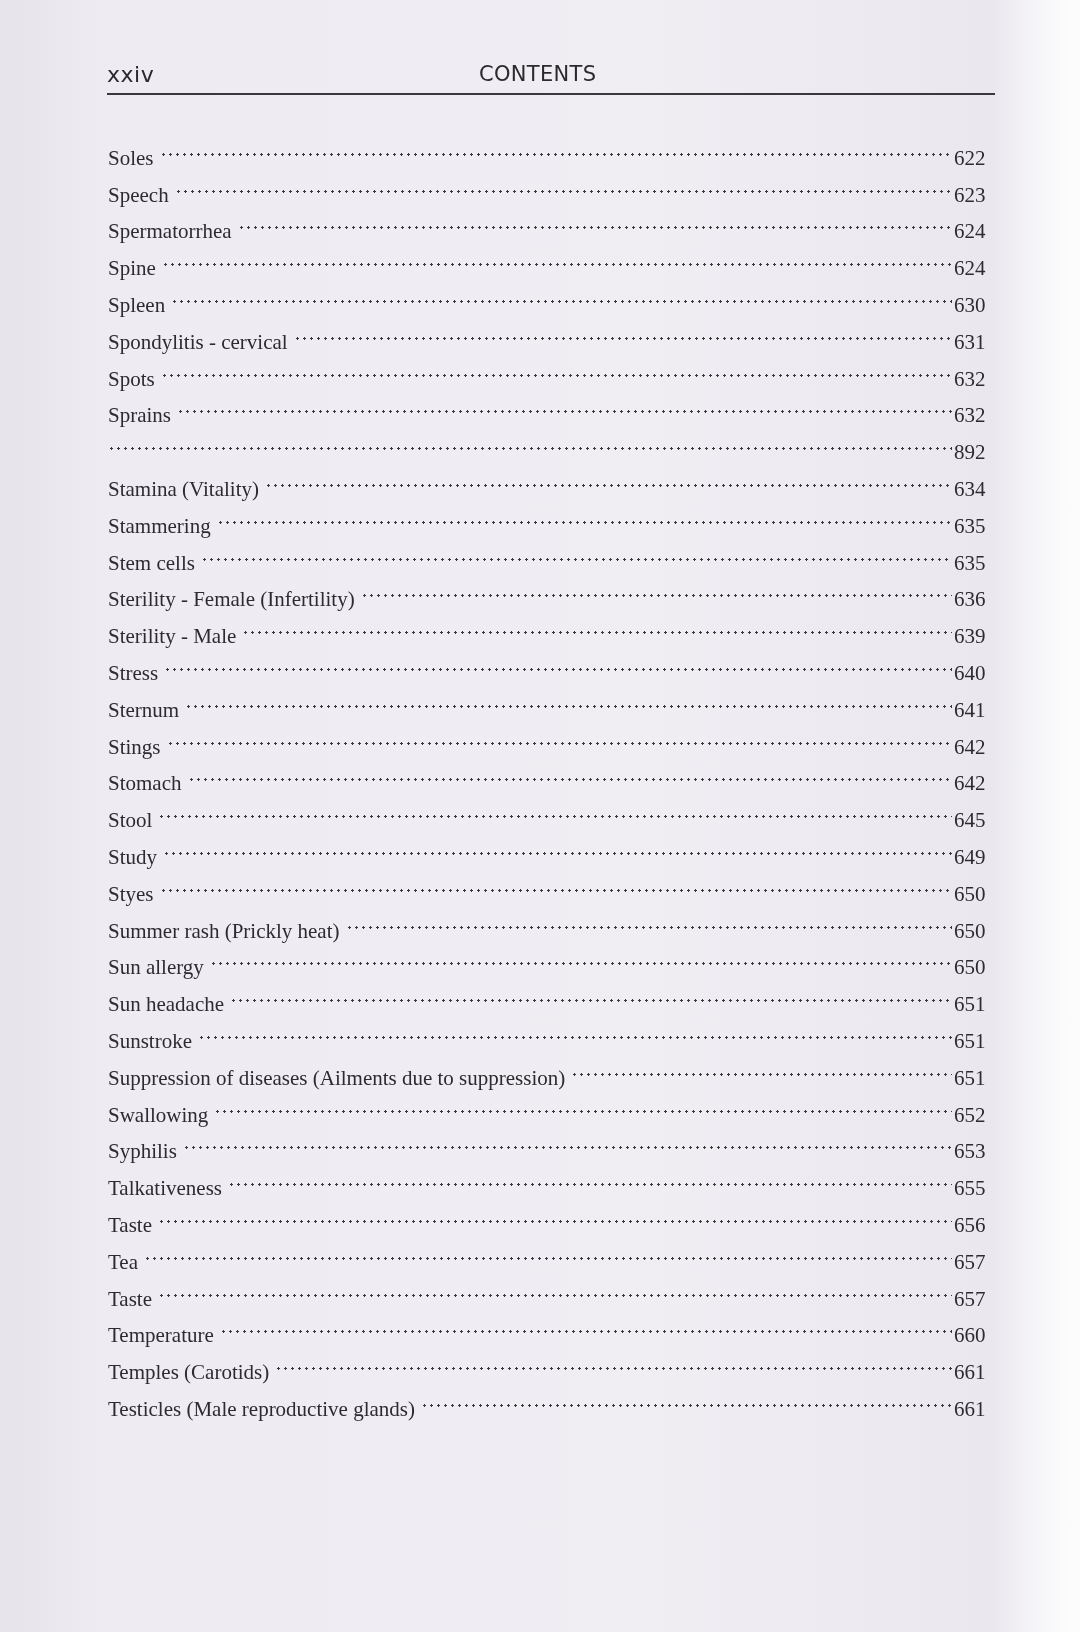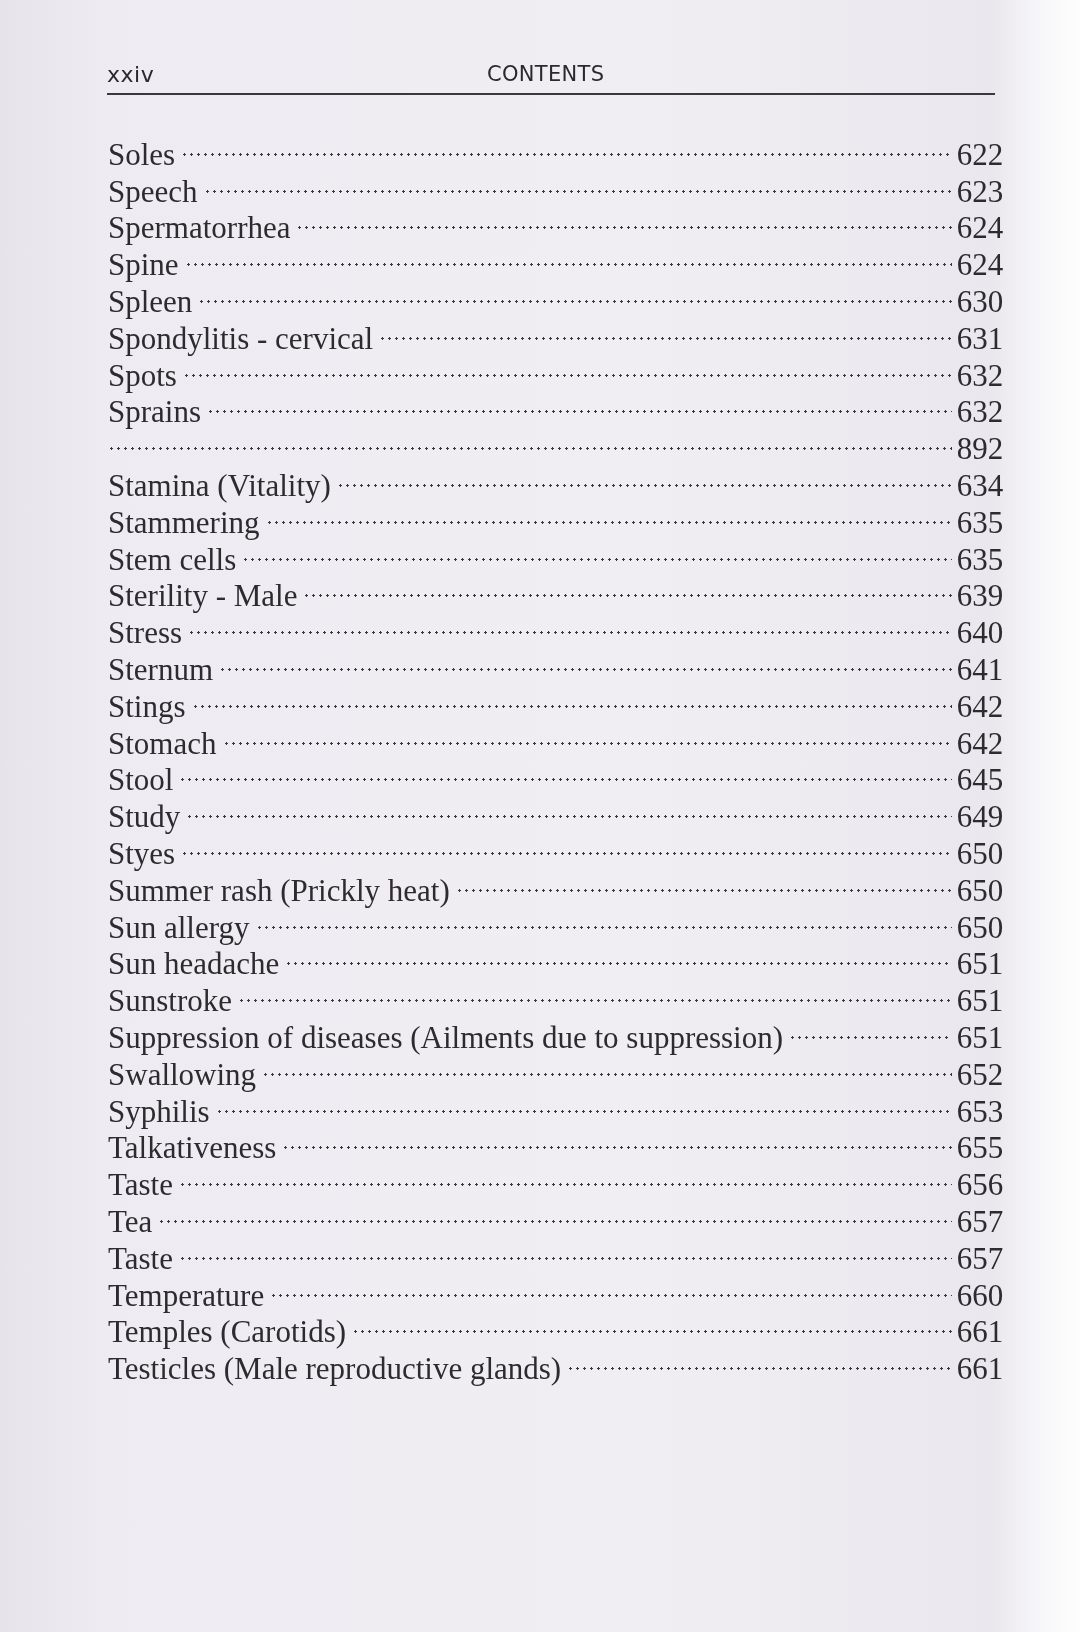--- a/index.html
+++ b/index.html
@@ -35,21 +35,21 @@
       position: absolute;
       left: 0;
       top: 2px;
       font-family: "DejaVu Sans", sans-serif;
       font-size: 22px;
       color: #2a2a2e;
       letter-spacing: 0.5px;
     }
     .running-title {
       position: absolute;
-      left: 380px;
+      left: 372px;
       top: 2px;
       font-family: "DejaVu Sans", sans-serif;
       font-size: 21px;
       color: #2a2a2e;
       letter-spacing: 0.3px;
       text-align: center;
     }
     .rule {
       position: absolute;
       left: 107px;
@@ -61,21 +61,21 @@
     .toc {
       position: absolute;
       left: 108px;
       top: 128px;
       width: 898px;
     }
     .toc-row {
       display: flex;
       align-items: baseline;
       height: 36.8px;
-      font-size: 31px;
+      font-size: 21px;
       line-height: 36.8px;
       white-space: nowrap;
     }
     .toc-label {
       flex: 0 0 auto;
       padding-right: 6px;
     }
     .toc-leader {
       flex: 1 1 auto;
       overflow: hidden;
@@ -90,21 +90,21 @@
       bottom: 9px;
       height: 3px;
       background-image: radial-gradient(circle, #3a373c 1.1px, transparent 1.4px);
       background-size: 7px 3px;
       background-repeat: repeat-x;
     }
     .toc-page {
       flex: 0 0 auto;
       padding-left: 2px;
       min-width: 52px;
-      text-align: center;
+      text-align: left;
     }
     .fold {
       position: absolute;
       top: 0;
       right: 0;
       width: 40px;
       height: 1632px;
       background: linear-gradient(to right, rgba(255,255,255,0) 0%, rgba(255,255,255,0.6) 100%);
     }
   </style>
@@ -172,20 +172,25 @@
         <span class="toc-label">Stammering</span>
         <span class="toc-leader"></span>
         <span class="toc-page">635</span>
       </div>
       <div class="toc-row">
         <span class="toc-label">Stem cells</span>
         <span class="toc-leader"></span>
         <span class="toc-page">635</span>
       </div>
       <div class="toc-row">
+        <span class="toc-label">Sterility - Female (Infertility)</span>
+        <span class="toc-leader"></span>
+        <span class="toc-page">636</span>
+      </div>
+      <div class="toc-row">
         <span class="toc-label">Sterility - Male</span>
         <span class="toc-leader"></span>
         <span class="toc-page">639</span>
       </div>
       <div class="toc-row">
         <span class="toc-label">Stress</span>
         <span class="toc-leader"></span>
         <span class="toc-page">640</span>
       </div>
       <div class="toc-row">

